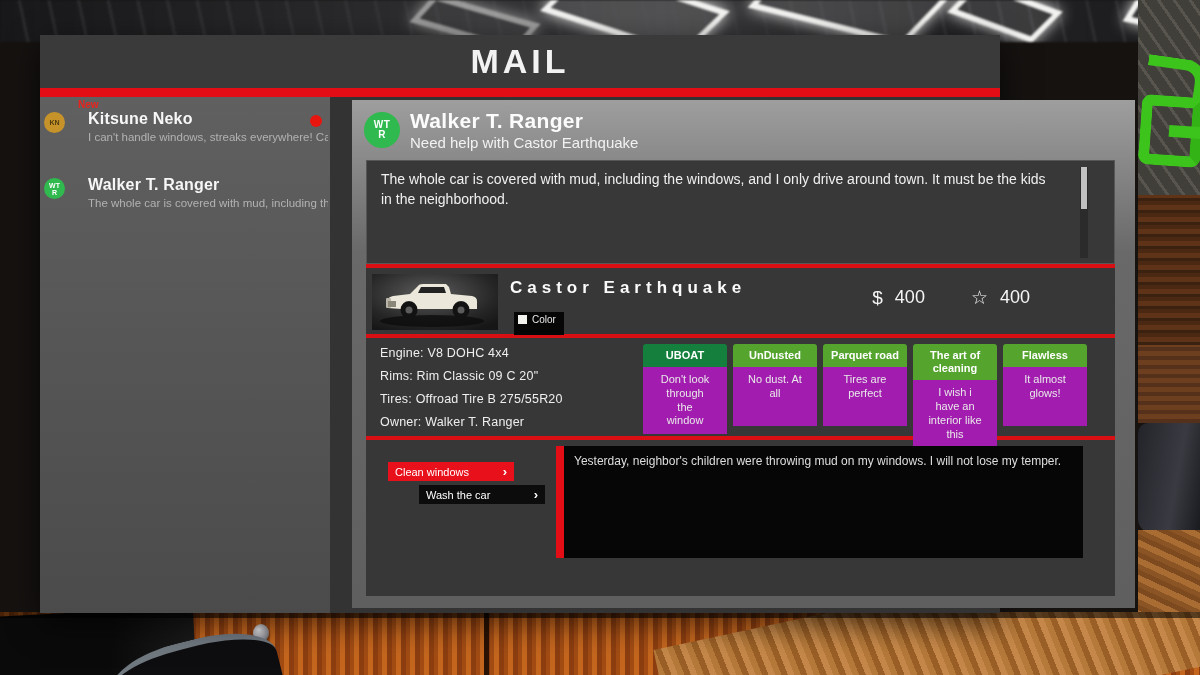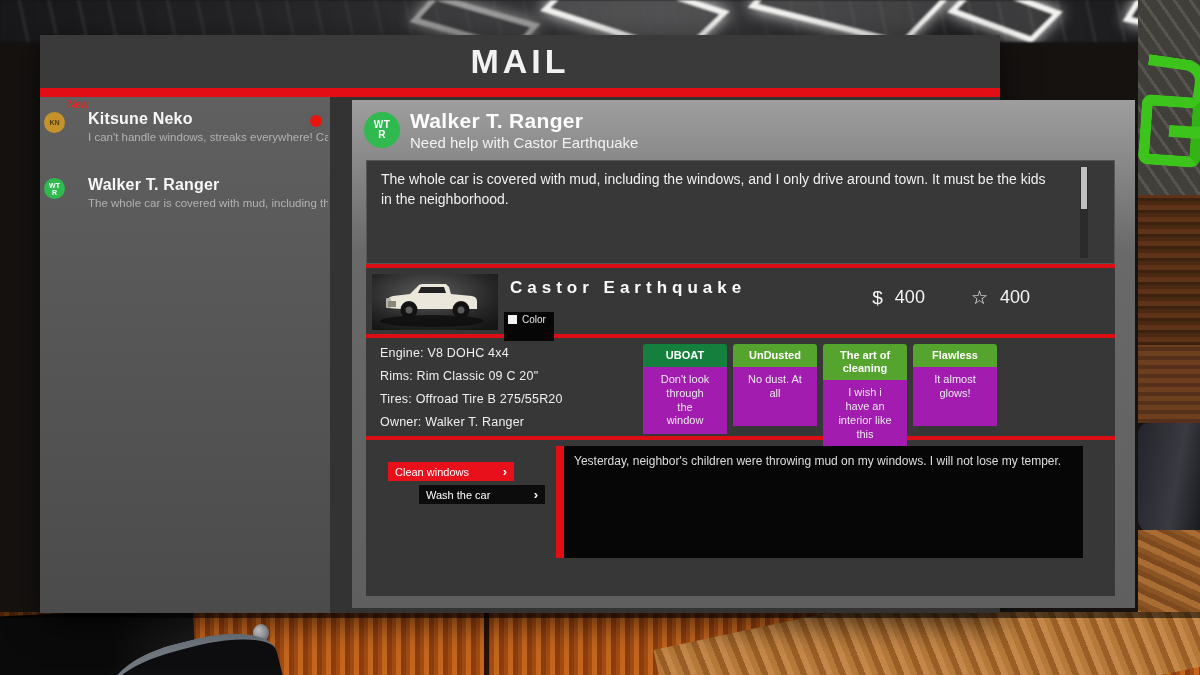--- a/index.html
+++ b/index.html
@@ -57,21 +57,21 @@
   .title-bar { height:53px; background:#3a3a3b; display:flex; align-items:center; justify-content:center; }
   .title-bar h1 { color:#f2f2f2; font-size:34px; font-weight:bold; letter-spacing:4px; }
   .red-line { height:9px; background:#e30d16; }
   .window-content { position:relative; height:516px; }
 
   
   .sidebar { position:absolute; left:0; top:0; width:290px; height:516px;
     background:linear-gradient(#606060,#4b4b4b); }
   .mail-item { position:relative; padding:2px 10px 6px 4px; cursor:pointer; }
   .mail-item + .mail-item { margin-top:14px; }
-  .new-badge { display:block; margin-left:24px; color:#e8231d; font-size:10px; font-weight:bold; height:11px; }
+  .new-badge { display:block; margin-left:34px; color:#e8231d; font-size:10px; font-weight:bold; height:11px; }
   .mi-row { display:flex; align-items:flex-start;gap:14px; }
   .avatar { border-radius:50%; color:#fff; display:flex; flex-direction:column; align-items:center;
     justify-content:center; font-weight:bold; line-height:1; flex:none; }
   .avatar.sm { width:21px; height:21px; font-size:7px; margin:2px 9px 0 0; }
   .avatar.sm .l2:empty { display:none; }
   .avatar.sm span { font-size:7px; }
   .avatar.gold span { color:#4e3c0e; }
   .mi-texts { min-width:0; }
   .mi-name { color:#f7f7f7; font-size:16px; font-weight:bold; letter-spacing:.2px; }
   .mi-preview { color:#b2b2b2; font-size:11.5px; margin-top:3px; white-space:nowrap; overflow:hidden; width:240px; }
@@ -91,22 +91,22 @@
   .body-viewer { position:relative; height:104px; background:#383838; border:1px solid #565656; }
   .body-viewer p { color:#f0f0f0; font-size:14px; line-height:1.45; padding:8px 60px 0 14px; max-width:740px; }
   .scrollbar { position:absolute; right:26px; top:6px; width:8px; height:91px; background:#2b2b2b; }
   .scroll-thumb { position:absolute; left:1px; top:0; width:6px; height:42px; background:#c2c2c2; }
 
   .sep { height:4px; background:#d90f14; }
 
   .car-row { position:relative; height:66px; }
   .car-photo { position:absolute; left:6px; top:6px; width:126px; height:56px; }
   .car-name { position:absolute; left:144px; top:10px; color:#fafafa; font-size:17px; font-weight:bold; letter-spacing:5px; }
-  .color-chip { position:absolute; left:138px; top:44px; background:#060606; color:#e8e8e8;
-    font-size:10px; display:flex; align-items:center; padding:2px 8px 16px 4px; }
+  .color-chip { position:absolute; left:148px; top:44px; background:#060606; color:#e8e8e8;
+    font-size:10px; display:flex; align-items:center; padding:2px 8px 10px 4px; }
   .color-chip .swatch { width:9px; height:9px; background:#f2f2ee; margin-right:5px; display:inline-block; }
   .rewards { position:absolute; right:85px; top:18px; display:flex; gap:46px; }
   .reward { color:#f5f5f5; font-size:18px; display:flex; align-items:center; gap:12px; }
   .reward .ricon { font-size:19px; font-weight:normal; }
 
   .mid-row { position:relative; height:98px; }
   .specs { position:absolute; left:14px; top:8px; color:#efefef; font-size:12.5px; }
   .specs div { margin-bottom:9px; letter-spacing:.2px; }
   .perks { position:absolute; left:277px; top:6px; display:flex; gap:6px; }
   .perk { width:84px; display:flex; flex-direction:column; height:82px; }
@@ -275,20 +275,24 @@
             <div class="perks">
               <div class="perk">
                 <div class="perk-title" style="background: #15803d;">UBOAT</div>
                 <div class="perk-desc">Don't look through the window</div>
               </div>
               <div class="perk">
                 <div class="perk-title" style="background: rgb(85, 164, 46);">UnDusted</div>
                 <div class="perk-desc">No dust. At all</div>
               </div>
               <div class="perk">
+                <div class="perk-title" style="background: rgb(85, 164, 46);">Parquet road</div>
+                <div class="perk-desc">Tires are perfect</div>
+              </div>
+              <div class="perk">
                 <div class="perk-title" style="background: rgb(85, 164, 46);">The art of cleaning</div>
                 <div class="perk-desc">I wish i have an interior like this</div>
               </div>
               <div class="perk">
                 <div class="perk-title" style="background: rgb(85, 164, 46);">Flawless</div>
                 <div class="perk-desc">It almost glows!</div>
               </div>
             </div>
           </div>
 

